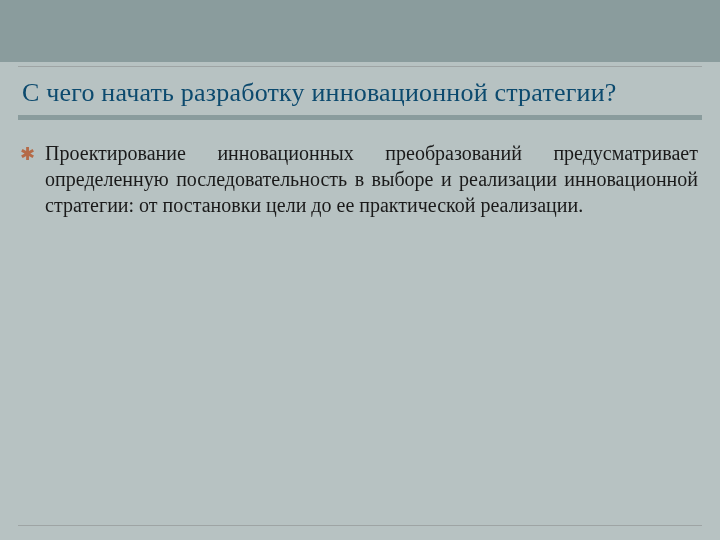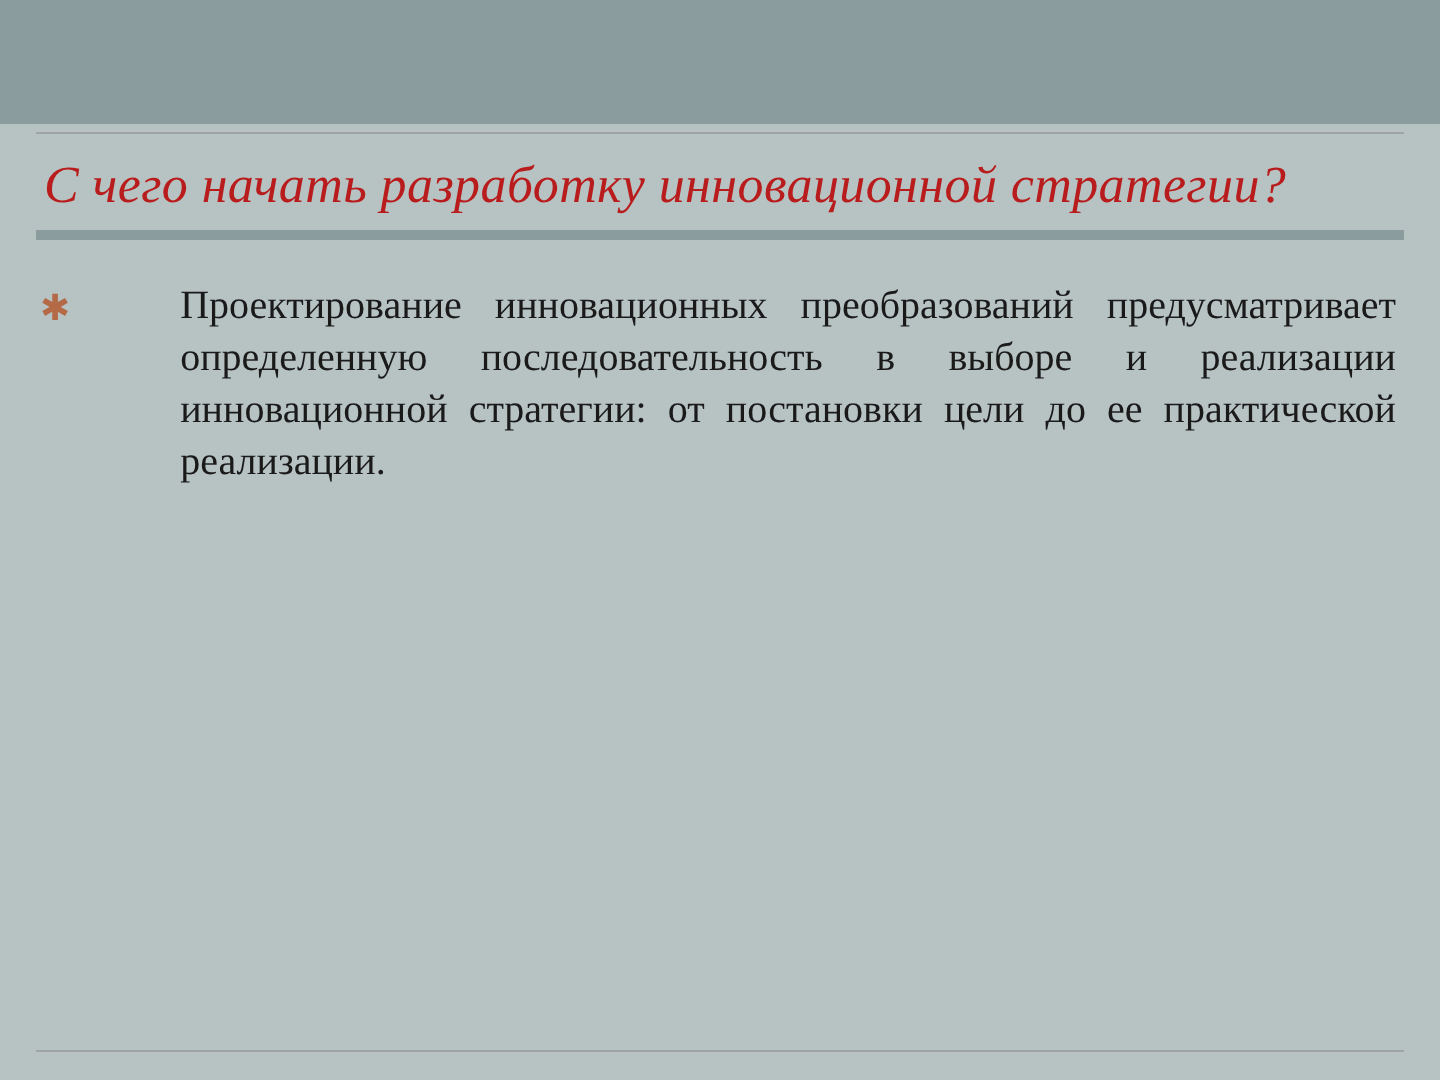--- a/index.html
+++ b/index.html
@@ -27,22 +27,21 @@
     height: 1px;
     background: rgba(120,120,120,0.4);
     z-index: 2;
   }
   .title {
     position: absolute;
     top: 78px;
     left: 22px;
     right: 22px;
     font-size: 26px;
-    font-style: italic;
-    color: #b91c1c;
+    color: #0c4a6e;
     z-index: 3;
     font-family: Georgia, "Times New Roman", serif;
     letter-spacing: 0.2px;
   }
   .title-underline {
     position: absolute;
     top: 115px;
     left: 18px;
     right: 18px;
     height: 5px;
@@ -66,21 +65,20 @@
     color: #b56a47;
     font-size: 18px;
     margin-right: 10px;
     margin-top: 3px;
     flex-shrink: 0;
   }
   .bullet-text {
     flex: 1;
     text-align: justify;
     text-align-last: left;
-    margin-left: 45px;
   }
   .footer-line {
     position: absolute;
     bottom: 14px;
     left: 18px;
     right: 18px;
     height: 1px;
     background: rgba(120,120,120,0.4);
   }
 </style>

